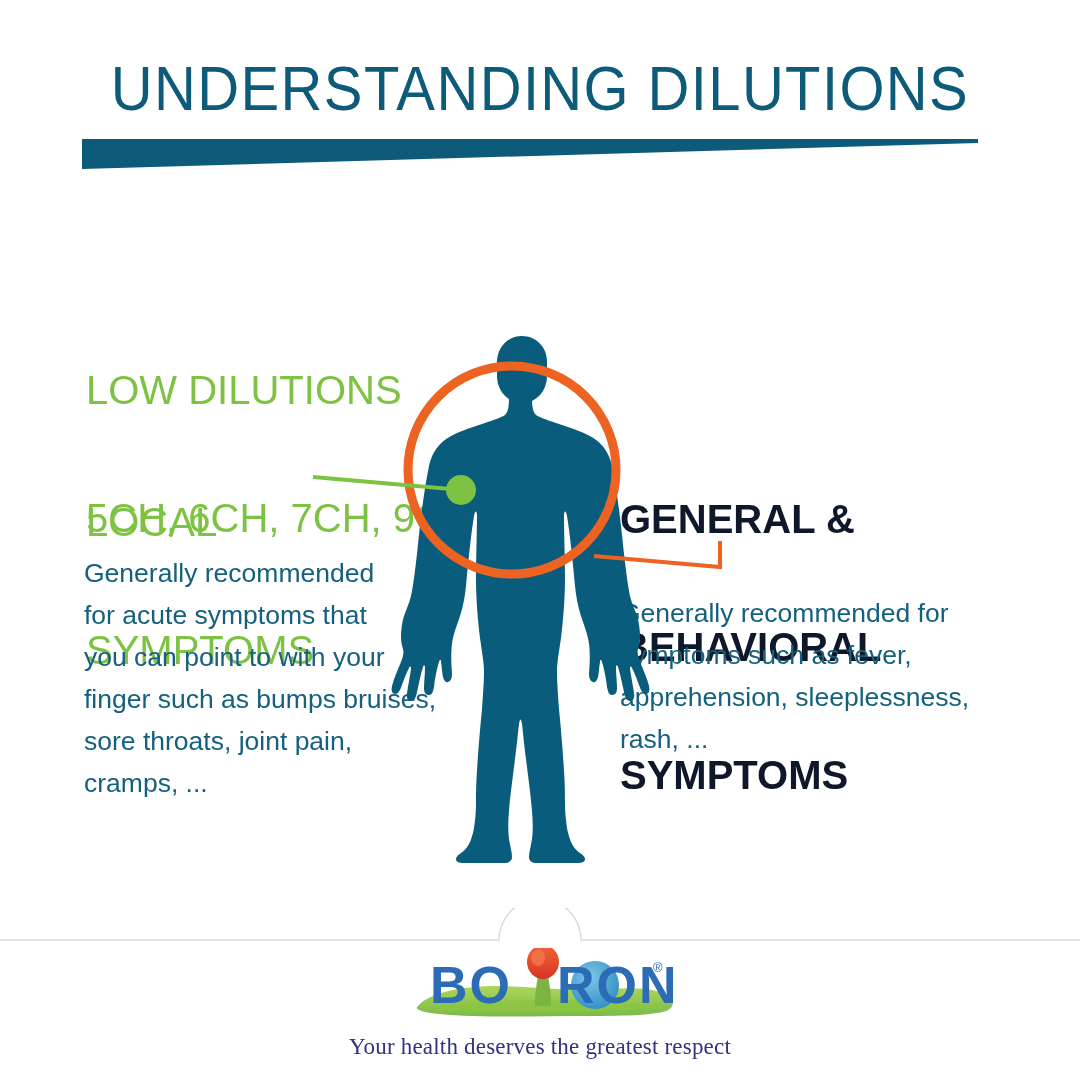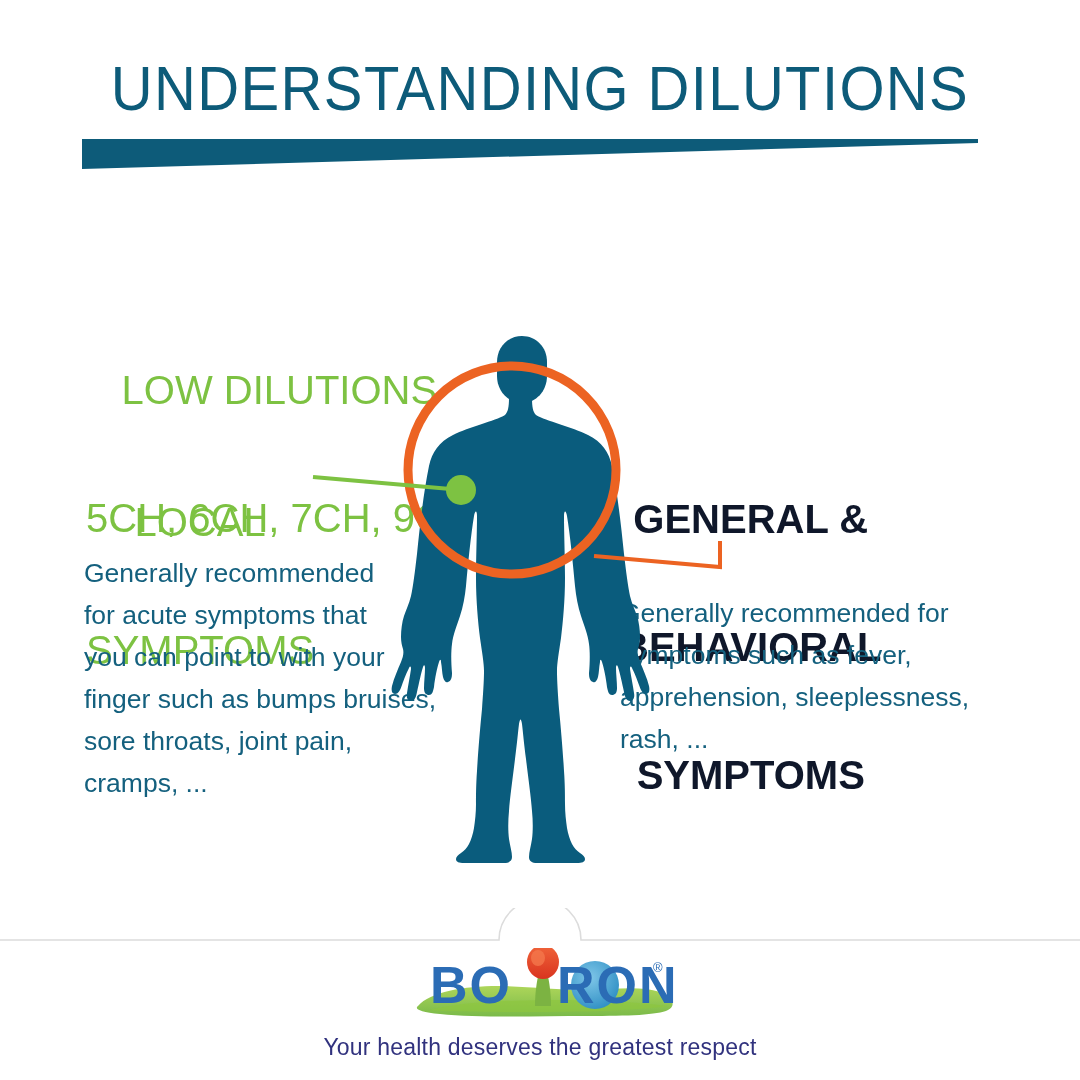--- a/index.html
+++ b/index.html
@@ -26,21 +26,20 @@
   }
   .title-wedge{position:absolute;left:82px;top:139px;width:896px;height:32px;}
 
   
   .head{
     position:absolute;
     font-family:"Liberation Sans", sans-serif;
     font-weight:400;
     line-height:1.07;
     white-space:pre;
-    text-align:center;
   }
   .head-dilution{font-size:40px;letter-spacing:0px;}
   .head-symptom{font-size:40px;letter-spacing:0px;}
 
   #low-dilutions-heading{left:86px;top:283px;color:#7DC242;}
   #high-dilutions-heading{left:620px;top:283px;color:#EC6322;}
   #local-symptoms-heading{left:86px;top:415px;color:#7DC242;}
   #general-symptoms-heading{left:620px;top:412px;color:#0f172a;font-weight:bold;}
 
   
@@ -57,21 +56,21 @@
   #right-paragraph{left:620px;top:592px;width:400px;}
 
   
   #figure-layer{position:absolute;left:0;top:0;width:1080px;height:1080px;}
 
   
   #footer-divider{position:absolute;left:0;top:908px;width:1080px;height:48px;}
   #logo-wrap{position:absolute;left:0;top:948px;width:1080px;height:80px;}
   #tagline{
     position:absolute;left:0;top:1034px;width:1080px;text-align:center;
-    font-family:Liberation Sans, sans-serif;
+    font-family:Liberation Serif, serif;
     font-size:23px;color:#31327E;letter-spacing:0.2px;font-weight:400;
   }
 </style>
 </head>
 <body>
 
 <div id="page">
 
   <div class="title">UNDERSTANDING DILUTIONS</div>
 

